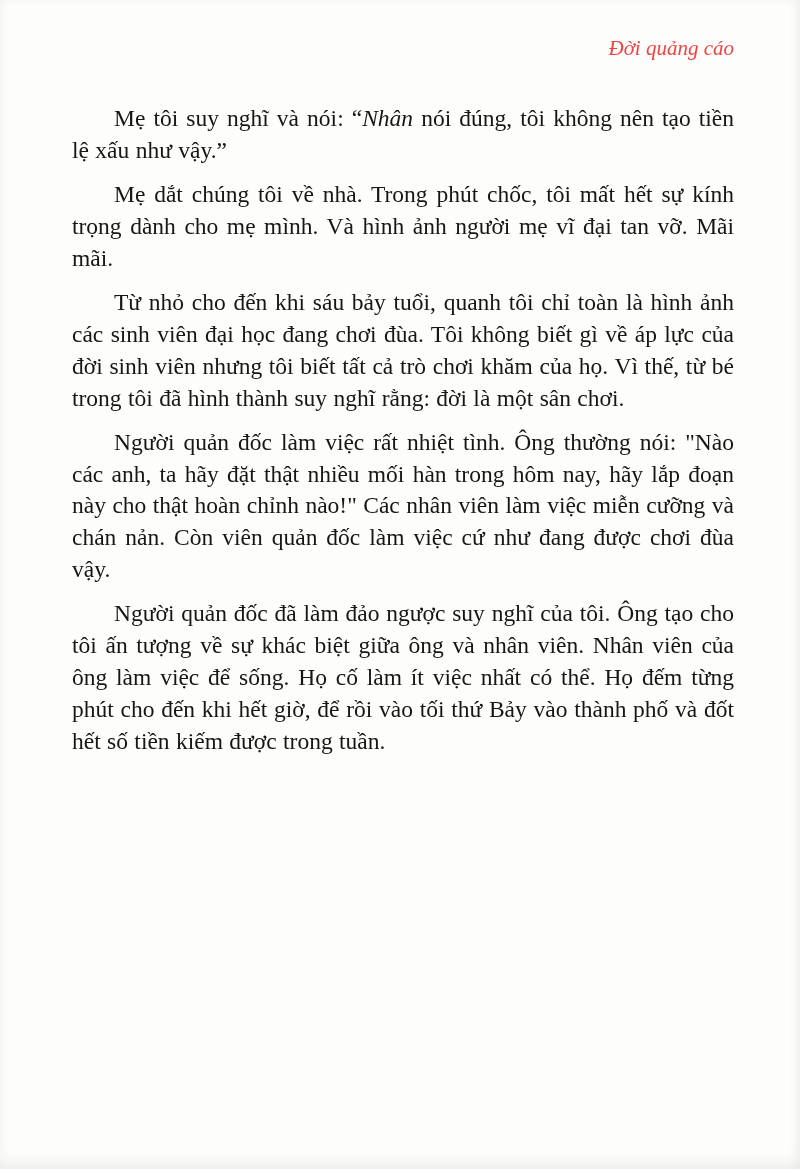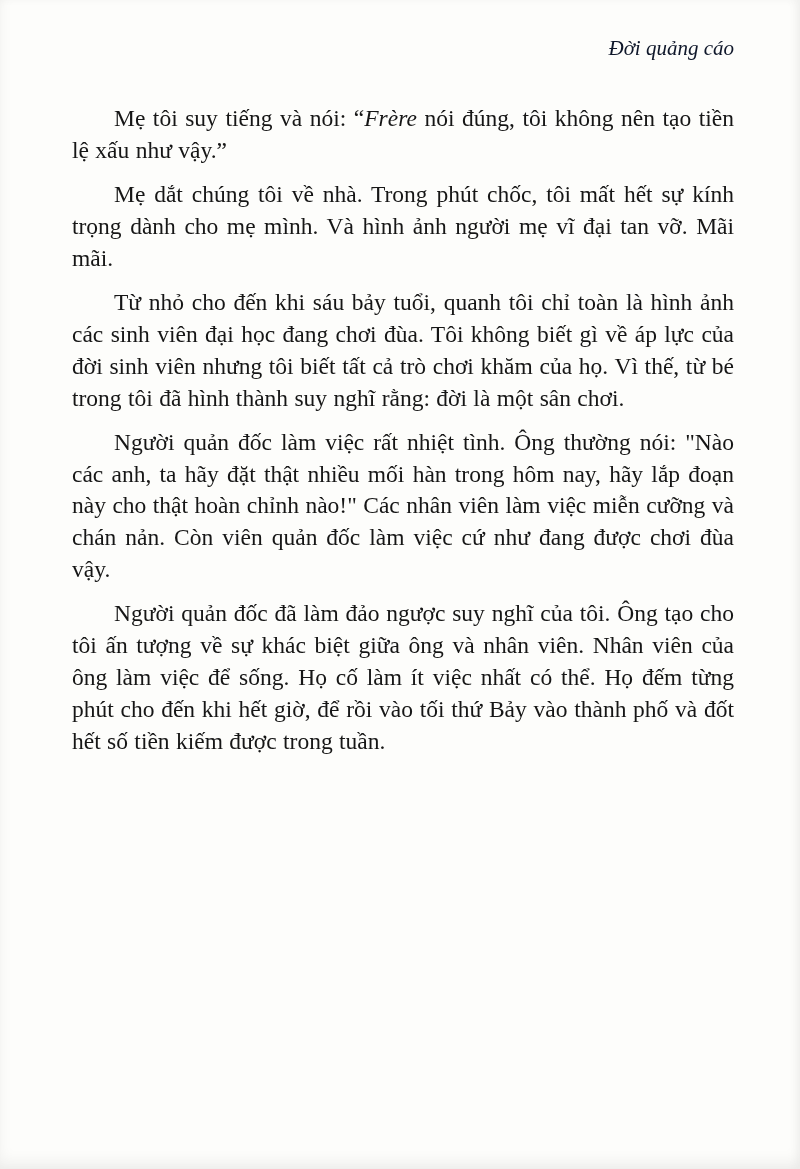--- a/index.html
+++ b/index.html
@@ -18,21 +18,21 @@
     font-family: "Liberation Serif", "DejaVu Serif", serif;
     color: #161616;
     overflow: hidden;
     box-shadow: inset 0 -8px 14px rgba(0,0,0,0.05), inset -4px 0 8px rgba(0,0,0,0.03);
   }
   .running-header {
     text-align: right;
     font-style: italic;
     font-size: 21px;
     margin-bottom: 42px;
-    color: #0f172a;
+    color: #ef4444;
   }
   .content {
     width: 100%;
   }
   p.para {
     margin: 0 0 12px 0;
     font-size: 23.5px;
     line-height: 1.36;
     text-align: justify;
     word-spacing: 0.5px;
@@ -45,19 +45,19 @@
   }
 </style>
 </head>
 <body>
 
 <div class="page">
   <div class="running-header">
     <span>Đời quảng cáo</span>
   </div>
   <div class="content">
-      <p class="para indent"><span>Mẹ tôi suy tiếng và nói: “</span><span class="em">Frère</span><span> nói đúng, tôi không nên tạo tiền lệ xấu như vậy.”</span></p>
+      <p class="para indent"><span>Mẹ tôi suy nghĩ và nói: “</span><span class="em">Nhân</span><span> nói đúng, tôi không nên tạo tiền lệ xấu như vậy.”</span></p>
       <p class="para indent"><span>Mẹ dắt chúng tôi về nhà. Trong phút chốc, tôi mất hết sự kính trọng dành cho mẹ mình. Và hình ảnh người mẹ vĩ đại tan vỡ. Mãi mãi.</span></p>
       <p class="para indent"><span>Từ nhỏ cho đến khi sáu bảy tuổi, quanh tôi chỉ toàn là hình ảnh các sinh viên đại học đang chơi đùa. Tôi không biết gì về áp lực của đời sinh viên nhưng tôi biết tất cả trò chơi khăm của họ. Vì thế, từ bé trong tôi đã hình thành suy nghĩ rằng: đời là một sân chơi.</span></p>
       <p class="para indent"><span>Người quản đốc làm việc rất nhiệt tình. Ông thường nói: "Nào các anh, ta hãy đặt thật nhiều mối hàn trong hôm nay, hãy lắp đoạn này cho thật hoàn chỉnh nào!" Các nhân viên làm việc miễn cưỡng và chán nản. Còn viên quản đốc làm việc cứ như đang được chơi đùa vậy.</span></p>
       <p class="para indent"><span>Người quản đốc đã làm đảo ngược suy nghĩ của tôi. Ông tạo cho tôi ấn tượng về sự khác biệt giữa ông và nhân viên. Nhân viên của ông làm việc để sống. Họ cố làm ít việc nhất có thể. Họ đếm từng phút cho đến khi hết giờ, để rồi vào tối thứ Bảy vào thành phố và đốt hết số tiền kiếm được trong tuần.</span></p>
     </div>
 </div>
 
 </body></html>

